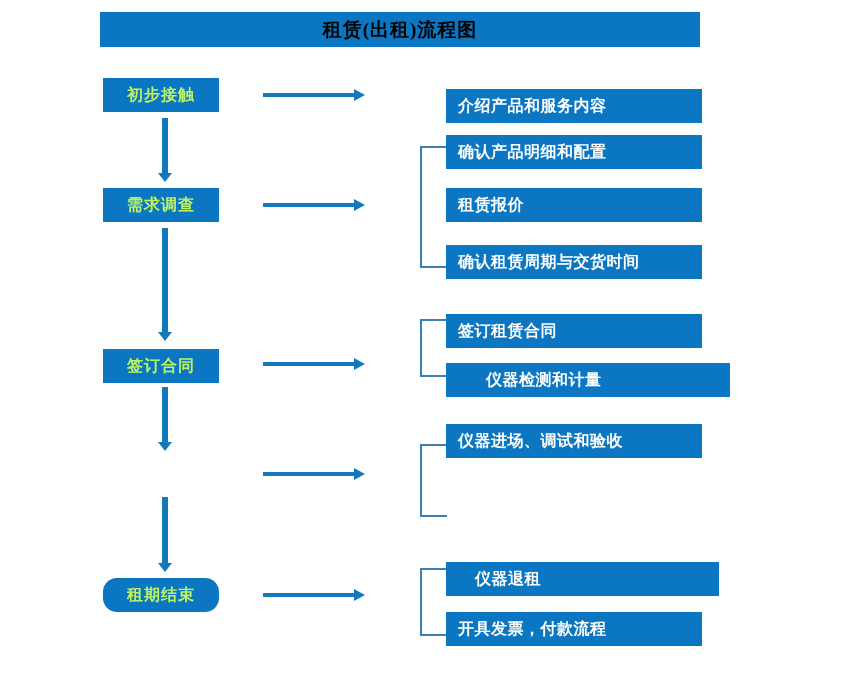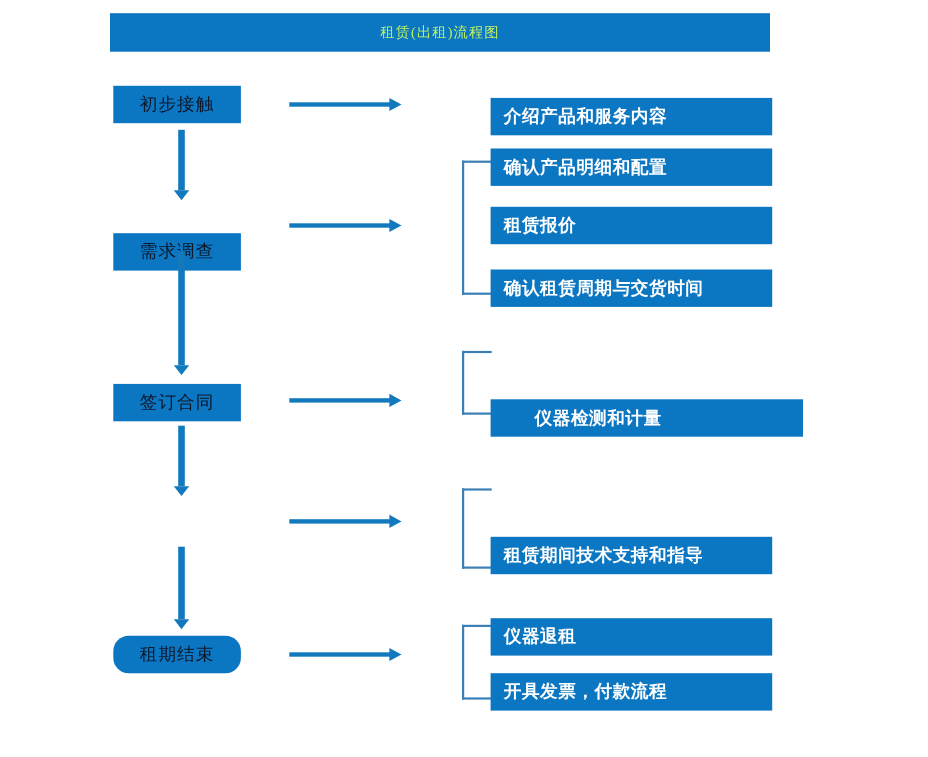--- a/index.html
+++ b/index.html
@@ -24,42 +24,42 @@
     left: 100px;
     top: 12px;
     width: 600px;
     height: 35px;
     background: #0b76c2;
     display: flex;
     align-items: center;
     justify-content: center;
   }
   .title-bar .title-text {
-    color: #bef264;
-    font-size: 13px;
-    font-weight: normal;
+    color: #000000;
+    font-size: 19px;
+    font-weight: bold;
     letter-spacing: 1px;
     font-family: "Liberation Serif", "DejaVu Serif", serif;
   }
 
   
   .stage-box {
     position: absolute;
     left: 103px;
     width: 116px;
     height: 34px;
     background: #0b76c2;
     display: flex;
     align-items: center;
     justify-content: center;
   }
   .stage-box .stage-text {
-    color: #0f172a;
+    color: #bef264;
     font-size: 16px;
-    font-weight: normal;
+    font-weight: bold;
     letter-spacing: 1px;
     white-space: nowrap;
   }
 
   
   .detail-box {
     position: absolute;
     left: 446px;
     width: 256px;
     height: 34px;
@@ -141,21 +141,21 @@
 
 <div id="canvas">
 
   <div class="title-bar">
     <span class="title-text">租赁(出租)流程图</span>
   </div>
 
   <div class="stage-box" style="top:78px;">
     <span class="stage-text">初步接触</span>
   </div>
-  <div class="stage-box" style="top:188px;margin-top:24px;">
+  <div class="stage-box" style="top:188px;">
     <span class="stage-text">需求调查</span>
   </div>
   <div class="stage-box" style="top:349px;">
     <span class="stage-text">签订合同</span>
   </div>
   <div class="stage-box" style="top:578px;border-radius:14px;">
     <span class="stage-text">租期结束</span>
   </div>
 
   <div class="v-arrow" style="top:118px; height:64px;">
@@ -208,28 +208,31 @@
   <div class="detail-box" style="top:135px;">
     <span class="detail-text">确认产品明细和配置</span>
   </div>
   <div class="detail-box" style="top:188px;">
     <span class="detail-text">租赁报价</span>
   </div>
   <div class="detail-box" style="top:245px;">
     <span class="detail-text">确认租赁周期与交货时间</span>
   </div>
 
+  <div class="detail-box" style="top:314px;">
+    <span class="detail-text">签订租赁合同</span>
+  </div>
   <div class="detail-box" style="top:363px;padding-left:28px;">
     <span class="detail-text">仪器检测和计量</span>
   </div>
 
-  <div class="detail-box" style="top:488px;">
-    <span class="detail-text">租赁期间技术支持和指导</span>
-  </div>
-
-  <div class="detail-box" style="top:562px;">
+  <div class="detail-box" style="top:424px;">
+    <span class="detail-text">仪器进场、调试和验收</span>
+  </div>
+
+  <div class="detail-box" style="top:562px;padding-left:17px;">
     <span class="detail-text">仪器退租</span>
   </div>
   <div class="detail-box" style="top:612px;">
     <span class="detail-text">开具发票，付款流程</span>
   </div>
 
 </div>
 
 </body></html>

